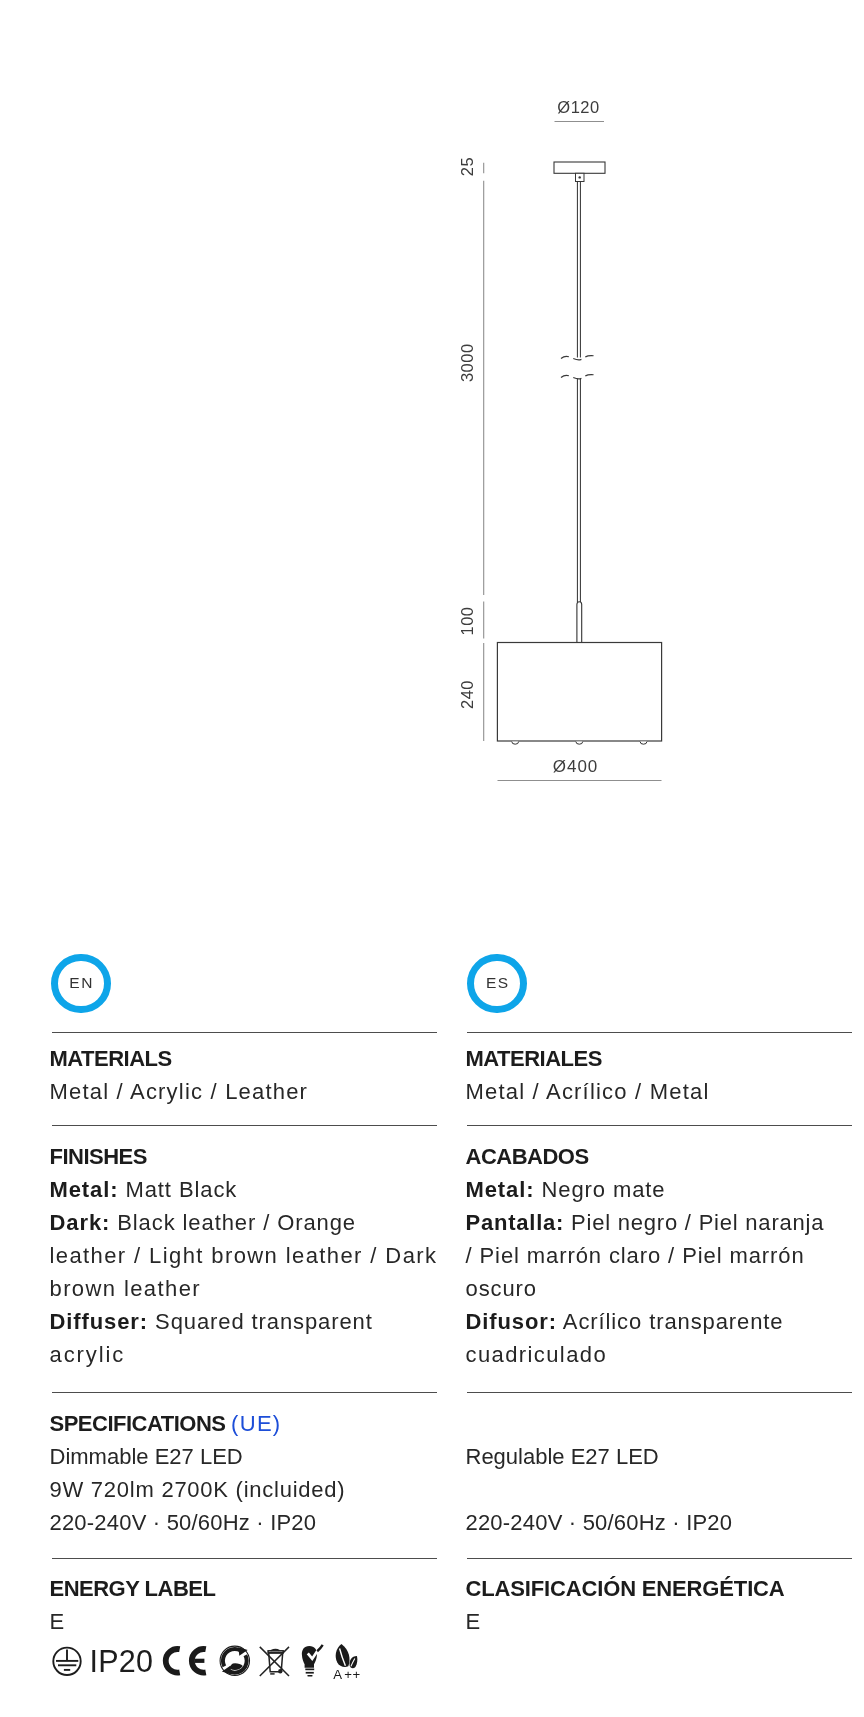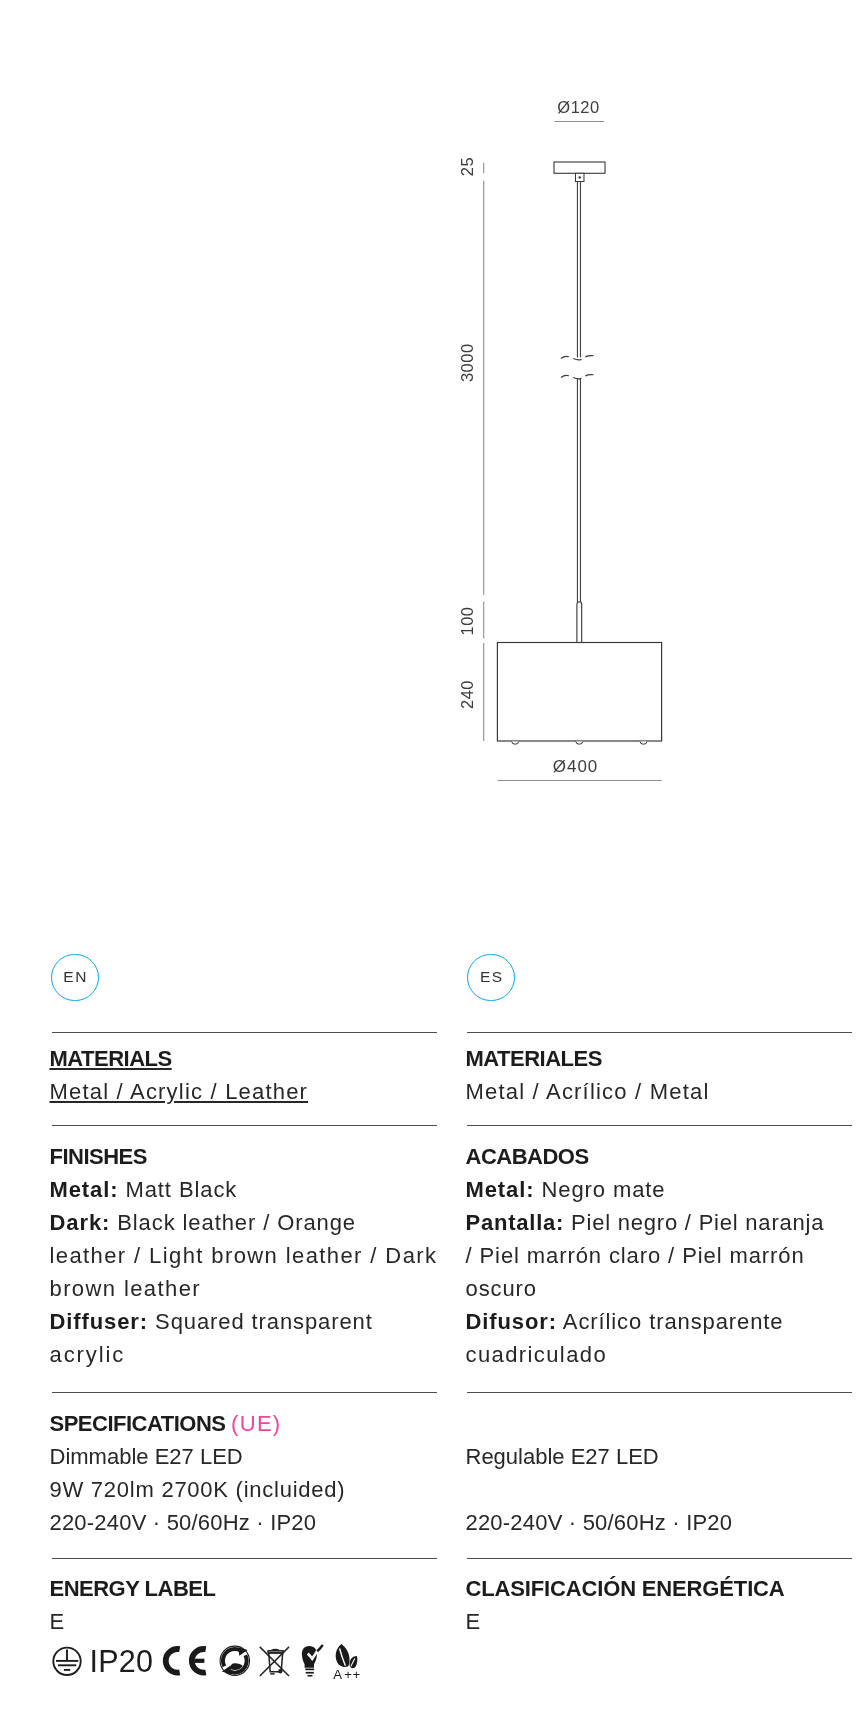--- a/index.html
+++ b/index.html
@@ -3,24 +3,24 @@
 <meta charset="utf-8">
 <style>
   html,body{margin:0;padding:0;}
   body{width:864px;height:1717px;background:#fff;position:relative;
        font-family:"Liberation Sans",sans-serif;-webkit-font-smoothing:antialiased;}
   .abs{position:absolute;}
   .rule{position:absolute;height:0;border-top:1.5px solid #4d4d4d;}
   .sec{position:absolute;font-size:22px;line-height:33px;color:#272727;letter-spacing:0.9px;white-space:nowrap;}
   .sec b,.hd{font-weight:bold;color:#1c1c1c;letter-spacing:-0.5px;}
   .sec b{letter-spacing:inherit;}
-  .hd .lt{font-weight:normal;letter-spacing:1.3px;color:#ec4899;}
+  .hd .lt{font-weight:normal;letter-spacing:1.3px;color:#1d4ed8;}
   .n0{letter-spacing:0px;} .n2{letter-spacing:0.2px;} .n7{letter-spacing:0.75px;}
   .l12{letter-spacing:1.2px;} .l14{letter-spacing:1.4px;} .l19{letter-spacing:1.9px;} .n6{letter-spacing:0.78px;}
-  .circ{position:absolute;width:45.5px;height:45.5px;border:1px solid #0ea5e9;border-radius:50%;
+  .circ{position:absolute;width:45.5px;height:45.5px;border:7px solid #0ea5e9;border-radius:50%;
         display:flex;align-items:center;justify-content:center;
         font-size:15.5px;letter-spacing:1.6px;color:#333;text-indent:1.6px;}
 </style>
 </head>
 <body>
 
 <svg class="abs" style="left:0;top:0" width="864" height="820" viewBox="0 0 864 820" fill="none">
 
   <text x="578.5" y="113" font-size="16.5" fill="#3d3d3d" text-anchor="middle" letter-spacing="0.5">Ø120</text>
   <line x1="554.5" y1="121.5" x2="604" y2="121.5" stroke="#8f8f8f" stroke-width="1.1"></line>
@@ -63,21 +63,21 @@
 
 <div class="rule" style="left:51.5px;top:1032px;width:385px;"></div>
 <div class="rule" style="left:467.4px;top:1032px;width:385px;"></div>
 <div class="rule" style="left:51.5px;top:1125px;width:385px;"></div>
 <div class="rule" style="left:467.4px;top:1125px;width:385px;"></div>
 <div class="rule" style="left:51.5px;top:1392px;width:385px;"></div>
 <div class="rule" style="left:467.4px;top:1392px;width:385px;"></div>
 <div class="rule" style="left:51.5px;top:1558px;width:385px;"></div>
 <div class="rule" style="left:467.4px;top:1558px;width:385px;"></div>
 
-<div class="sec" style="left:49.5px;top:1041.9px;text-decoration:underline;">
+<div class="sec" style="left:49.5px;top:1041.9px;">
   <span class="hd">MATERIALS</span><br>
   <span class="l12">Metal / Acrylic / Leather</span>
 </div>
 <div class="sec" style="left:465.5px;top:1041.9px;">
   <span class="hd">MATERIALES</span><br>
   <span class="l12">Metal / Acrílico / Metal</span>
 </div>
 
 <div class="sec" style="left:49.5px;top:1139.9px;">
   <span class="hd">FINISHES</span><br>

